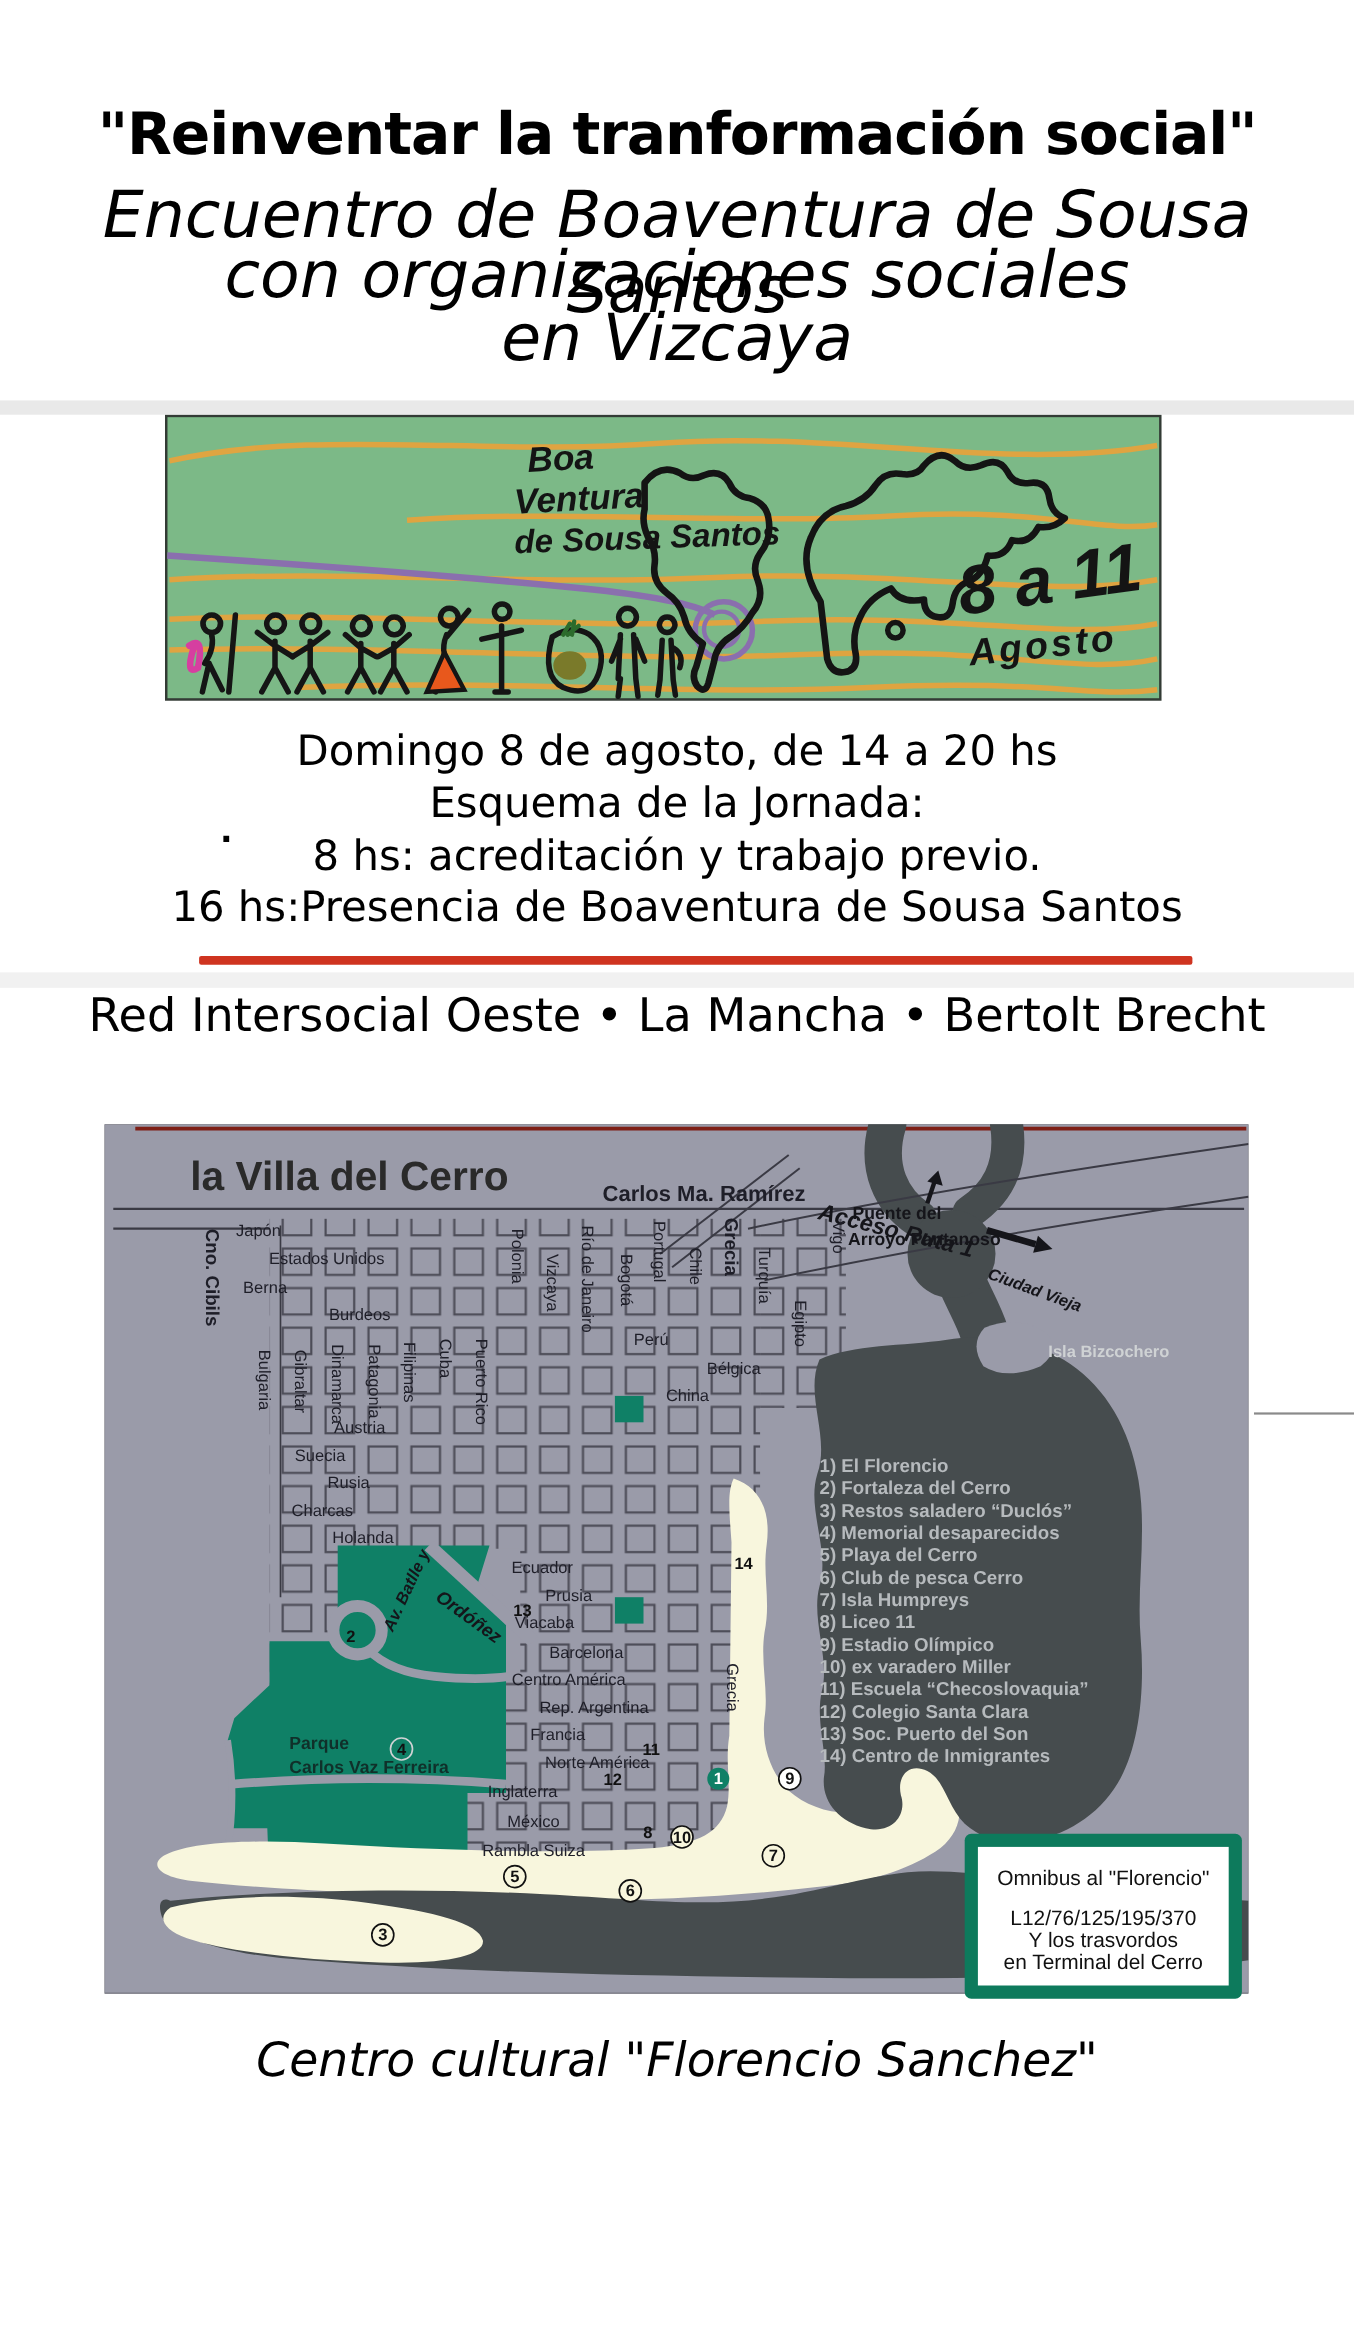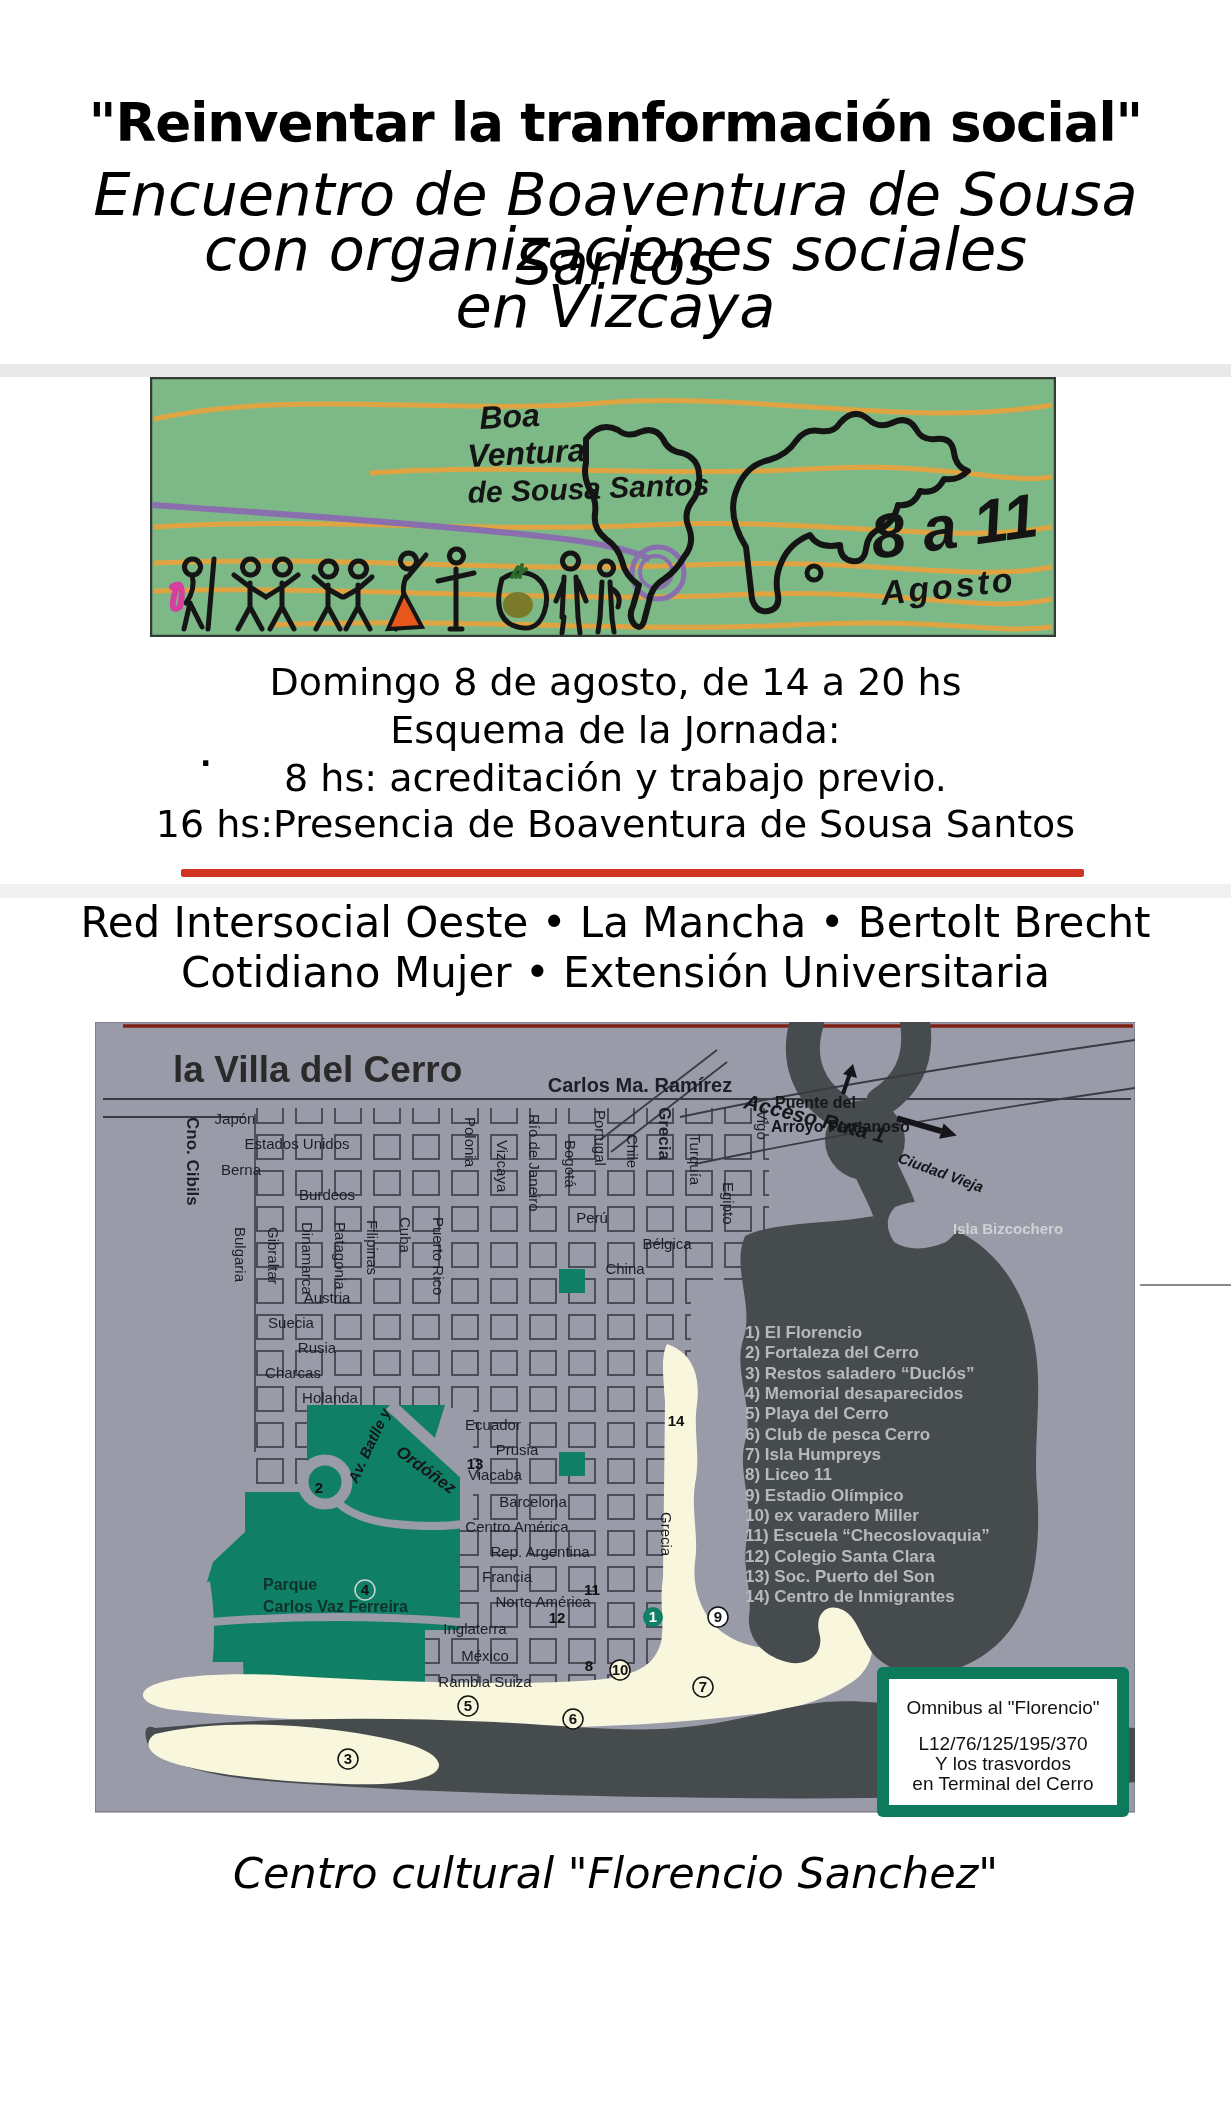--- a/index.html
+++ b/index.html
@@ -84,21 +84,20 @@
   <div class="abs ctr sched d1">Domingo 8 de agosto, de 14 a 20 hs</div>
   <div class="abs ctr sched d2">Esquema de la Jornada:</div>
   <div class="abs stray">.</div>
   <div class="abs ctr sched d3">8 hs: acreditación y trabajo previo.</div>
   <div class="abs ctr sched d4">16 hs:Presencia de Boaventura de Sousa Santos</div>
 
   <div class="abs redbar"></div>
   <div class="abs band2"></div>
 
   <div class="abs ctr orgs o1">Red Intersocial Oeste • La Mancha • Bertolt Brecht</div>
-  <div class="abs ctr orgs o2">Cotidiano Mujer • Extensión Universitaria</div>
 
   <svg class="abs" style="top:1022px;left:95px;" width="1040" height="800" viewBox="0 0 1040 800">
     <defs>
       <pattern id="blocks" width="39" height="36" patternUnits="userSpaceOnUse">
         <rect x="6" y="5" width="26" height="24" fill="#9a9ba9" stroke="#4d4d58" stroke-width="2"></rect>
       </pattern>
     </defs>
 
     <rect x="0" y="0" width="1040" height="790" fill="#9a9ba9" stroke="#6a6a74" stroke-width="1"></rect>
     <line x1="28" y1="4" x2="1038" y2="4" stroke="#7e1f16" stroke-width="3.5"></line>

